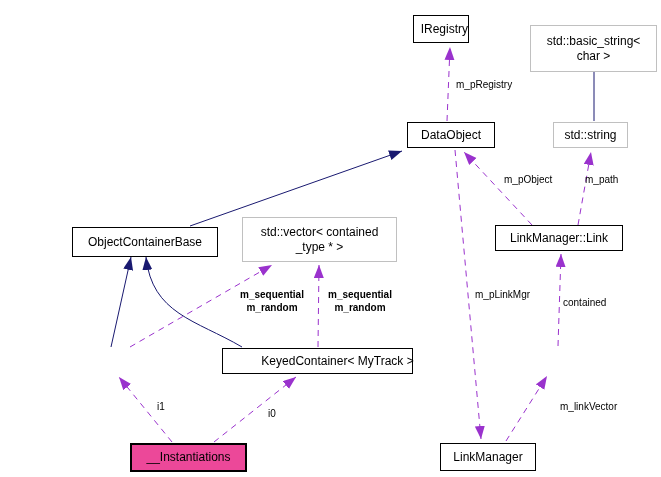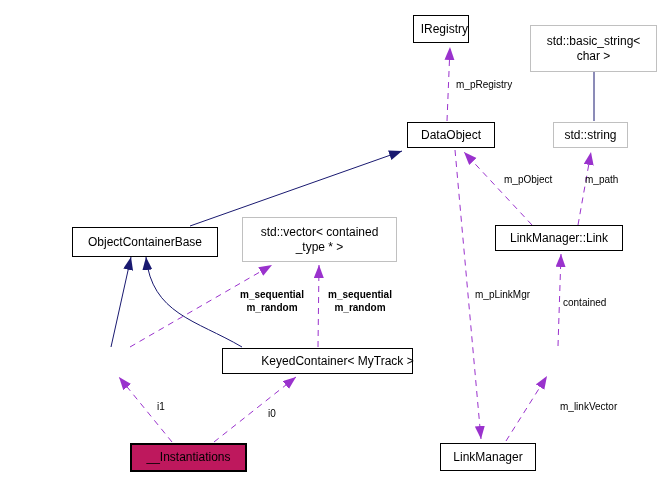--- a/index.html
+++ b/index.html
@@ -8,21 +8,21 @@
     font-family:"Liberation Sans","DejaVu Sans",sans-serif; overflow:hidden;
   }
   #edges { position:absolute; left:0; top:0; width:661px; height:477px; }
   .node {
     position:absolute; box-sizing:border-box; background:#ffffff;
     border:1px solid #000000; color:#000000;
     display:flex; align-items:center; justify-content:center;
     text-align:center; font-size:12px; line-height:1.25; white-space:nowrap;
   }
   .node.external { border-color:#c0c0c0; }
-  .node.current  { background:#be185d; border-width:2px; }
+  .node.current  { background:#ec4899; border-width:2px; }
   .edge-label {
     position:absolute; color:#000000; font-size:10px; line-height:13px;
     white-space:nowrap;
   }
   .edge-label.center { text-align:center;font-weight:bold; }
 </style>
 </head>
 <body>
 
 <div id="diagram">

